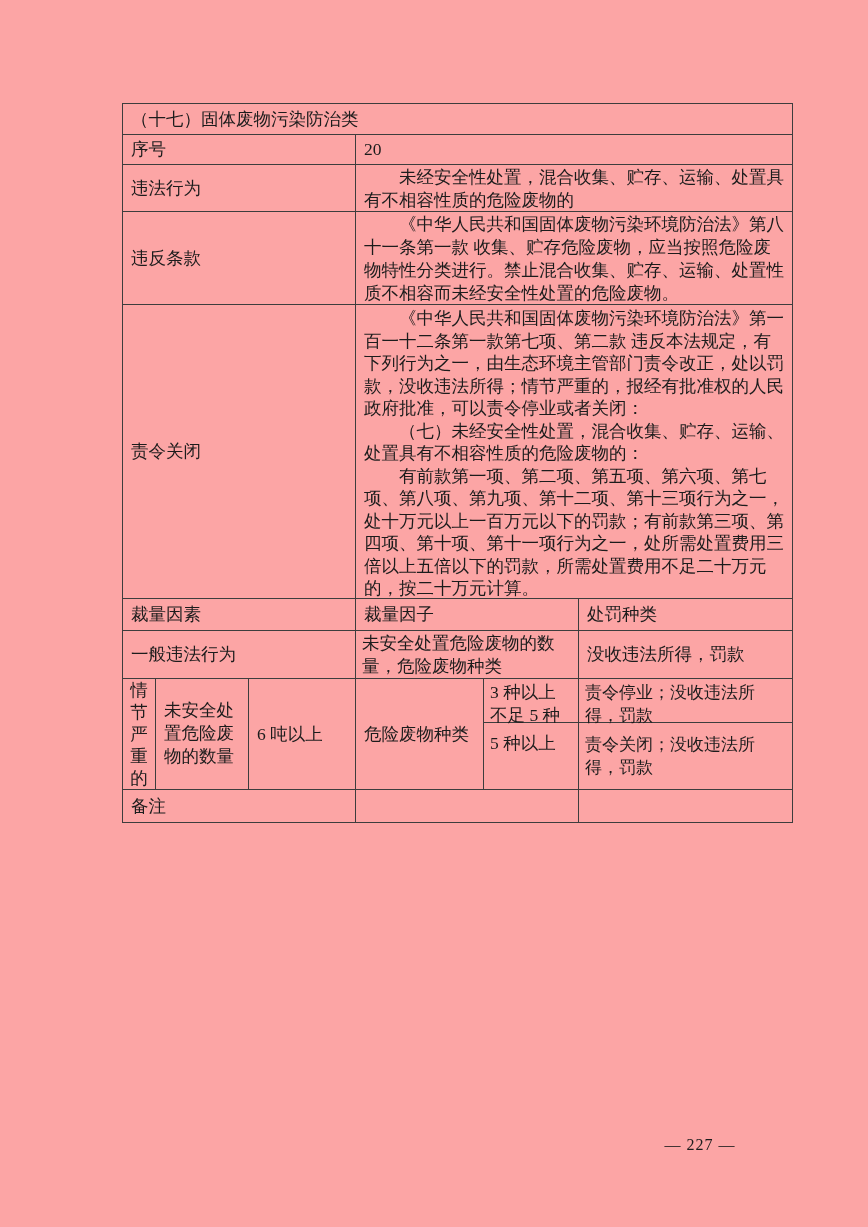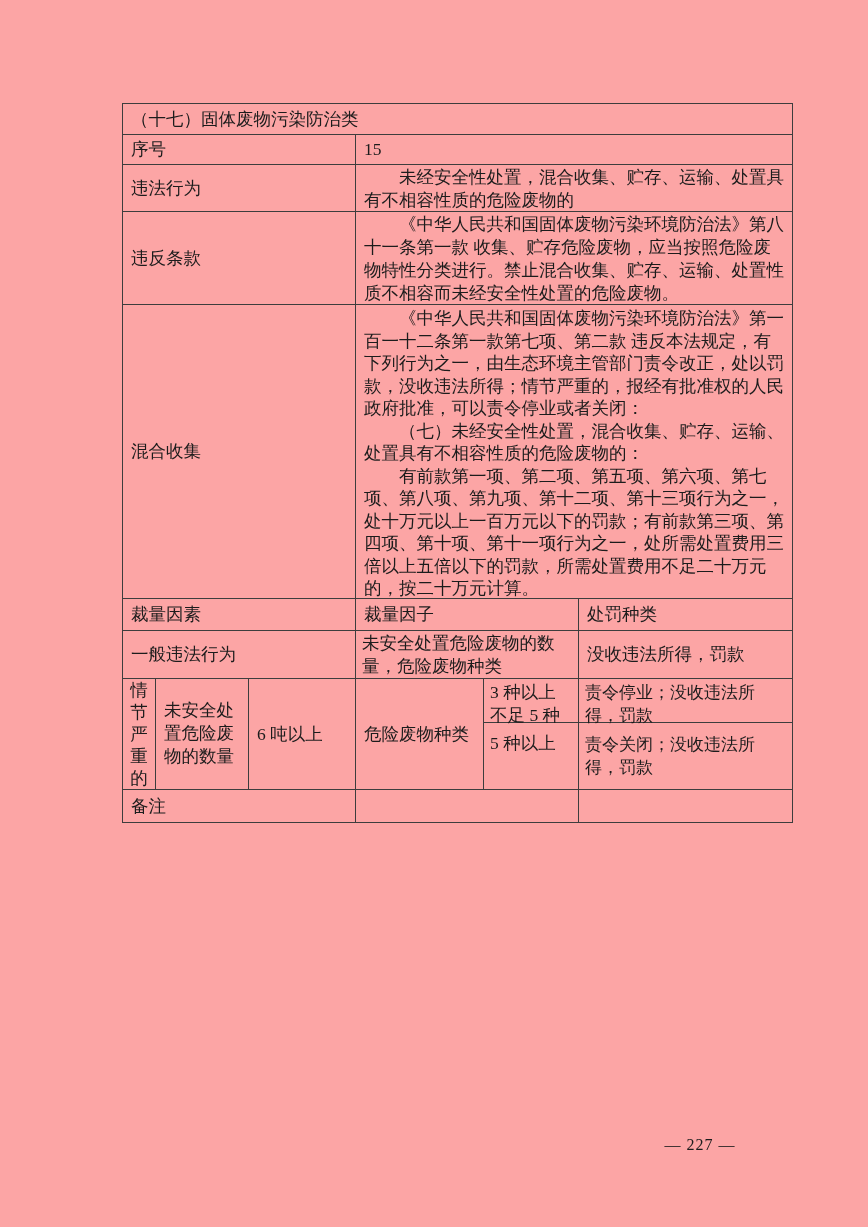--- a/index.html
+++ b/index.html
@@ -86,35 +86,35 @@
 <div class="page">
 
   <div class="doc-table">
 
     <div class="trow h31">
       <div class="tc full vcen">（十七）固体废物污染防治类</div>
     </div>
 
     <div class="trow h30">
       <div class="tc w233 vcen">序号</div>
-      <div class="tc full vcen">15</div>
+      <div class="tc full vcen">20</div>
     </div>
 
     <div class="trow h47">
       <div class="tc w233 vcen">违法行为</div>
       <div class="tc full indent">未经安全性处置，混合收集、贮存、运输、处置具有不相容性质的危险废物的</div>
     </div>
 
     <div class="trow h93">
       <div class="tc w233 vcen">违反条款</div>
       <div class="tc full indent">《中华人民共和国固体废物污染环境防治法》第八十一条第一款 收集、贮存危险废物，应当按照危险废物特性分类进行。禁止混合收集、贮存、运输、处置性质不相容而未经安全性处置的危险废物。</div>
     </div>
 
     <div class="trow h294">
-      <div class="tc w233 vcen">混合收集</div>
+      <div class="tc w233 vcen">责令关闭</div>
       <div class="tc full cell-basis">
         <p>《中华人民共和国固体废物污染环境防治法》第一百一十二条第一款第七项、第二款 违反本法规定，有下列行为之一，由生态环境主管部门责令改正，处以罚款，没收违法所得；情节严重的，报经有批准权的人民政府批准，可以责令停业或者关闭：</p>
         <p>（七）未经安全性处置，混合收集、贮存、运输、处置具有不相容性质的危险废物的：</p>
         <p>有前款第一项、第二项、第五项、第六项、第七项、第八项、第九项、第十二项、第十三项行为之一，处十万元以上一百万元以下的罚款；有前款第三项、第四项、第十项、第十一项行为之一，处所需处置费用三倍以上五倍以下的罚款，所需处置费用不足二十万元的，按二十万元计算。</p>
       </div>
     </div>
 
     <div class="trow h32">
       <div class="tc w233 vcen">裁量因素</div>
       <div class="tc w223 vcen">裁量因子</div>

